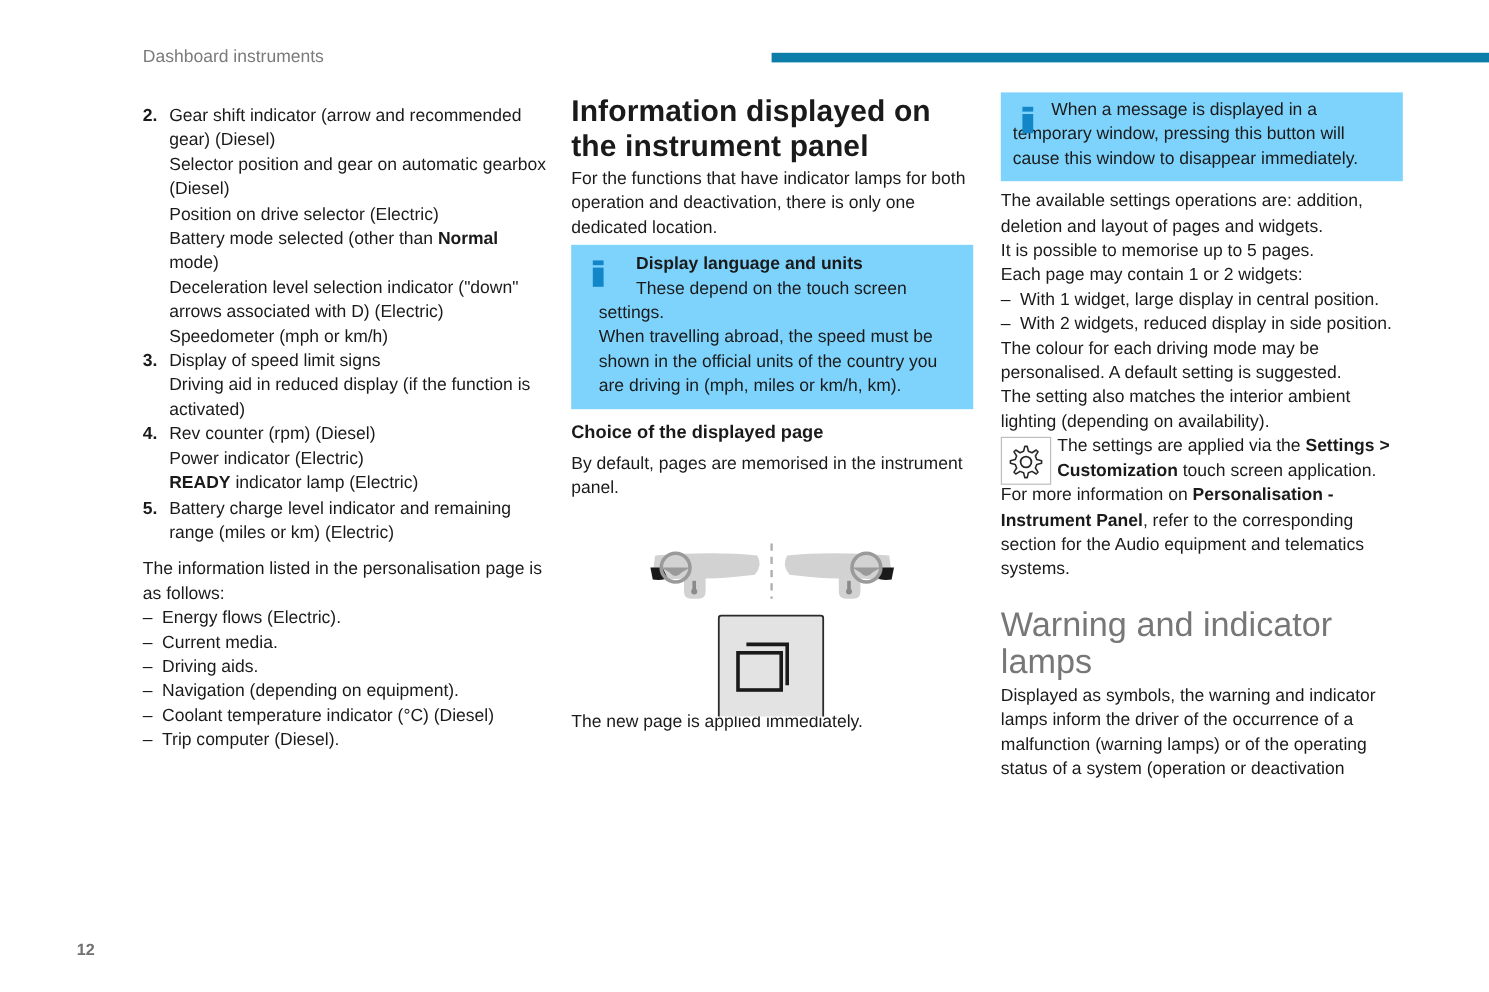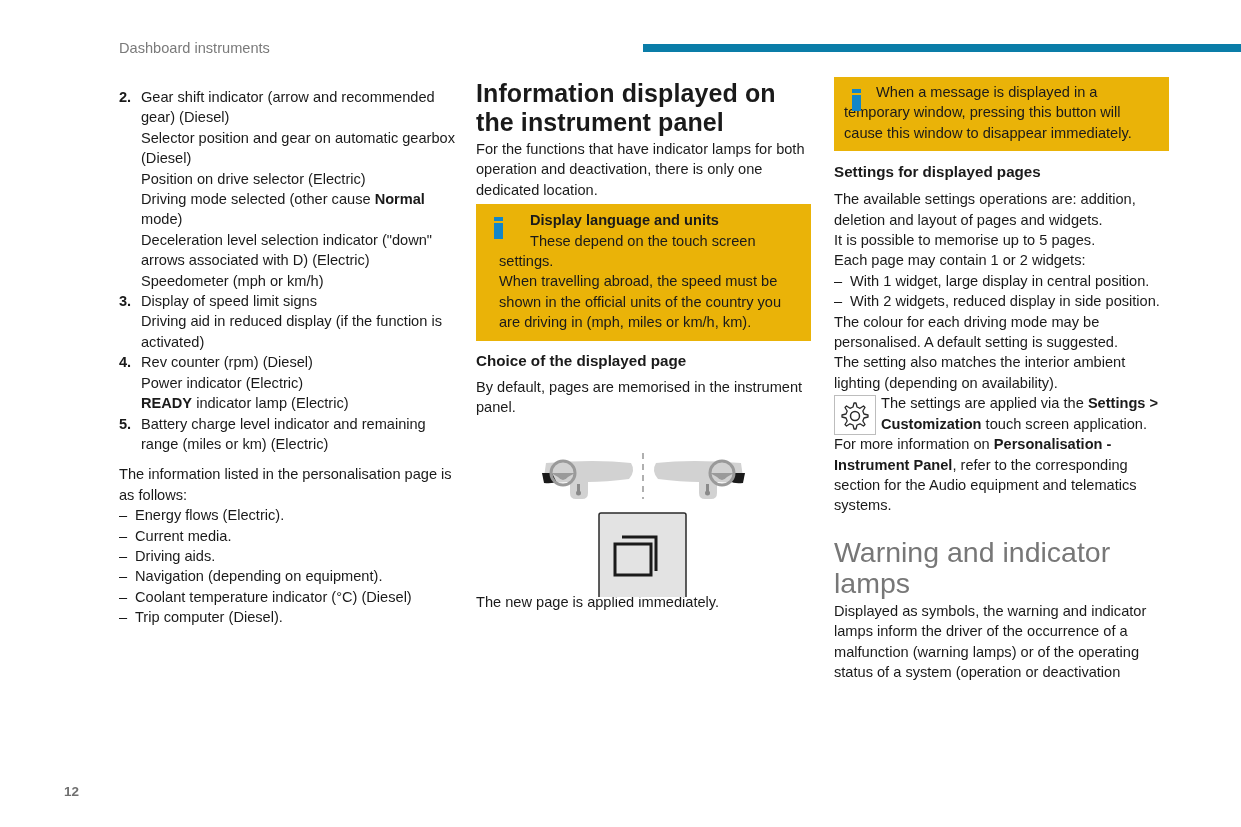--- a/index.html
+++ b/index.html
@@ -21,21 +21,21 @@
   .b { font-weight: bold; }
 
   .para { margin-top: 10px; }
   .dash-list .dash-item { position: relative; padding-left: 16px; }
   .dash-list .dash-item .dash { position: absolute; left: 0; top: 0; }
 
   h1.section-title { font-size: 25px; line-height: 29px; font-weight: bold; color: #1a1a1a; margin-top: -8px; margin-bottom: 2px; letter-spacing: 0.1px; }
   h1.section-title-grey { font-size: 28.5px; line-height: 31px; font-weight: normal; color: #777777; margin-top: 0; margin-bottom: 2px; }
   h2.sub-title { font-size: 15.2px; font-weight: bold; color: #1a1a1a; line-height: 20px; }
 
-  .info-box { background: #eab308; padding: 6px 11px 6px 23px; position: relative; }
+  .info-box { background: #7dd3fc; padding: 6px 11px 6px 23px; position: relative; }
   .info-icon { position: absolute; left: 18px; top: 13px; width: 9px; height: 22px; }
   .info-icon .dot { position: absolute; left: 0; top: 0; width: 9px; height: 4px; background: #1386c8; }
   .info-icon .stem { position: absolute; left: 0; top: 6px; width: 9px; height: 16px; background: #1386c8; }
   .indent-first { padding-left: 31px; display: block; }
 
   .illustration { position: relative; width: 335px; height: 165px; margin-top: 10px; }
   .illustration svg { position: absolute; left: 0; top: 0; }
 
   .arrow-item { position: relative; }
 
@@ -49,21 +49,21 @@
 <div class="header-title">Dashboard instruments</div>
 <div class="header-bar"></div>
 
 <div class="col col1">
   <div id="numbered-list">
       <div class="num-item">
         <span class="num">2.</span>
         <span class="line">Gear shift indicator (arrow and recommended gear) (Diesel)</span>
         <span class="line">Selector position and gear on automatic gearbox (Diesel)</span>
         <span class="line">Position on drive selector (Electric)</span>
-        <span class="line"><span>Driving mode selected (other cause </span><span class="b">Normal</span><span> mode)</span></span>
+        <span class="line"><span>Battery mode selected (other than </span><span class="b">Normal</span><span> mode)</span></span>
         <span class="line">Deceleration level selection indicator ("down" arrows associated with D) (Electric)</span>
         <span class="line">Speedometer (mph or km/h)</span>
       </div>
       <div class="num-item">
         <span class="num">3.</span>
         <span class="line">Display of speed limit signs</span>
         <span class="line">Driving aid in reduced display (if the function is activated)</span>
       </div>
       <div class="num-item">
         <span class="num">4.</span>
@@ -138,21 +138,20 @@
 
 <div class="col col3" style="top:77px;">
   <div class="info-box" style="padding-top:5px; padding-bottom:8px; padding-left:10px;">
     <div class="info-icon" style="left:18px; top:12px;">
         <div class="dot"></div>
         <div class="stem"></div>
       </div>
     <div style="text-indent:32px;">When a message is displayed in a temporary window, pressing this button will cause this window to disappear immediately.</div>
   </div>
 
-  <h2 class="sub-title" style="margin-top:11px;">Settings for displayed pages</h2>
   <div style="margin-top:7px;">The available settings operations are: addition, deletion and layout of pages and widgets.</div>
   <div>It is possible to memorise up to 5 pages.</div>
   <div>Each page may contain 1 or 2 widgets:</div>
   <div class="dash-list" id="widget-list">
       <div class="dash-item"><span class="dash">–</span><span>With 1 widget, large display in central position.</span></div>
       <div class="dash-item"><span class="dash">–</span><span>With 2 widgets, reduced display in side position.</span></div>
     </div>
   <div>The colour for each driving mode may be personalised. A default setting is suggested.</div>
   <div>The setting also matches the interior ambient lighting (depending on availability).</div>
 

